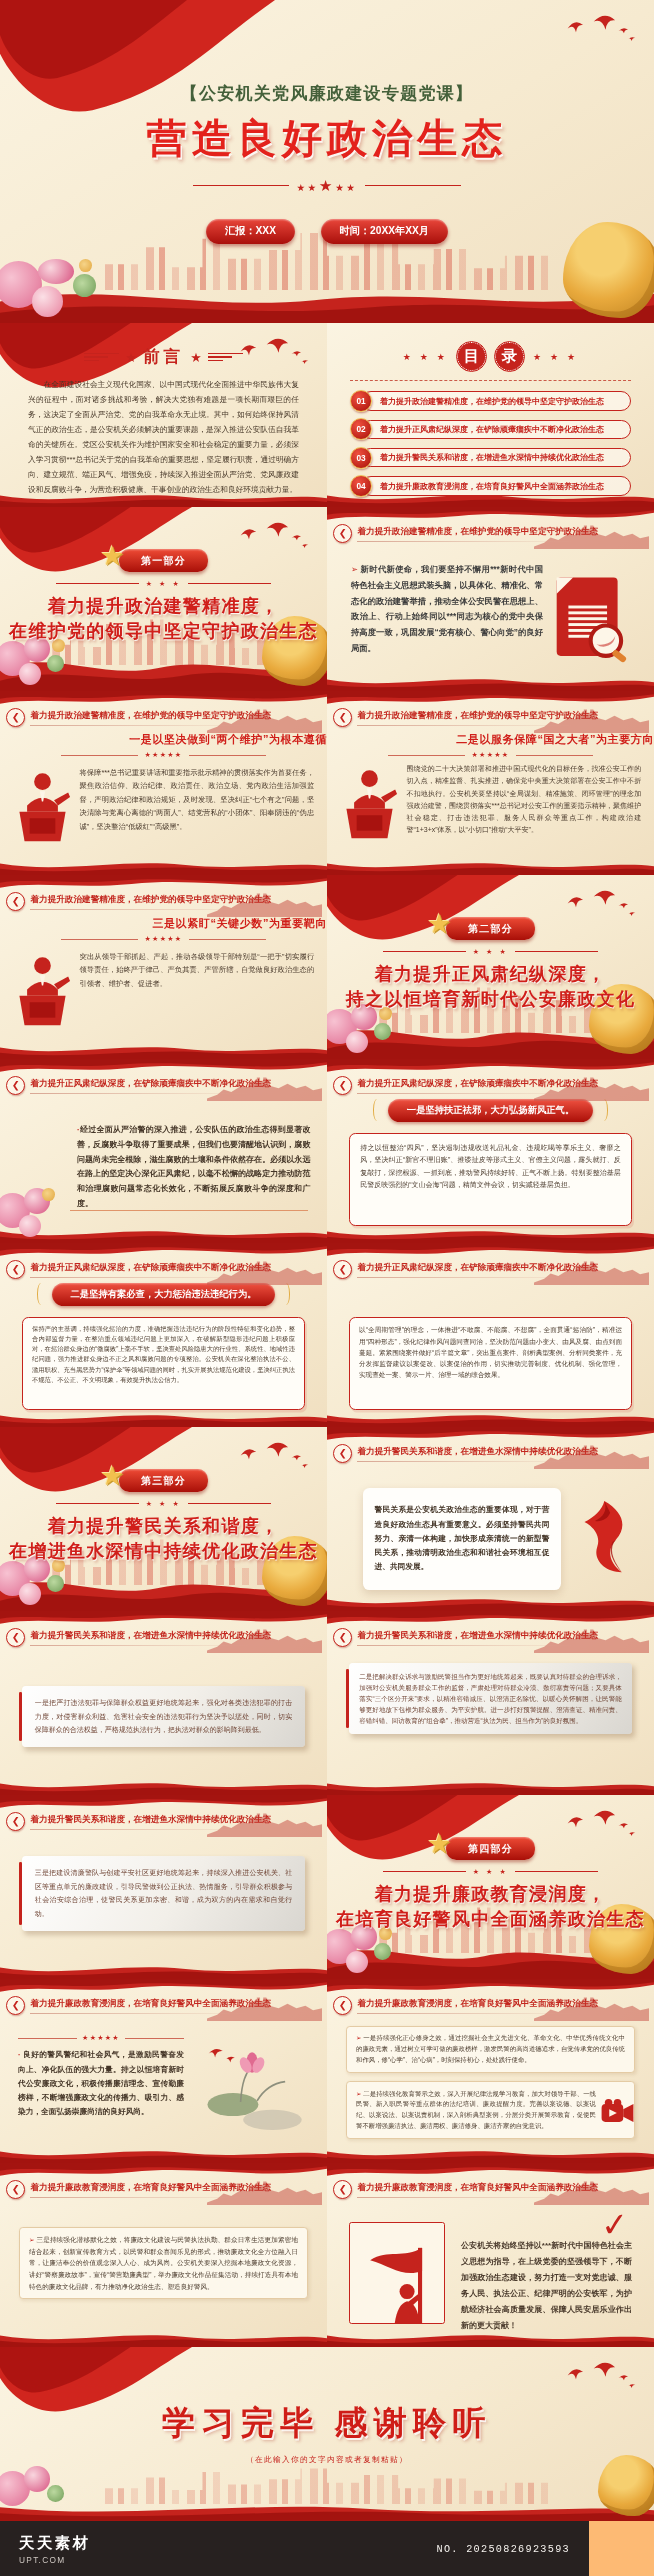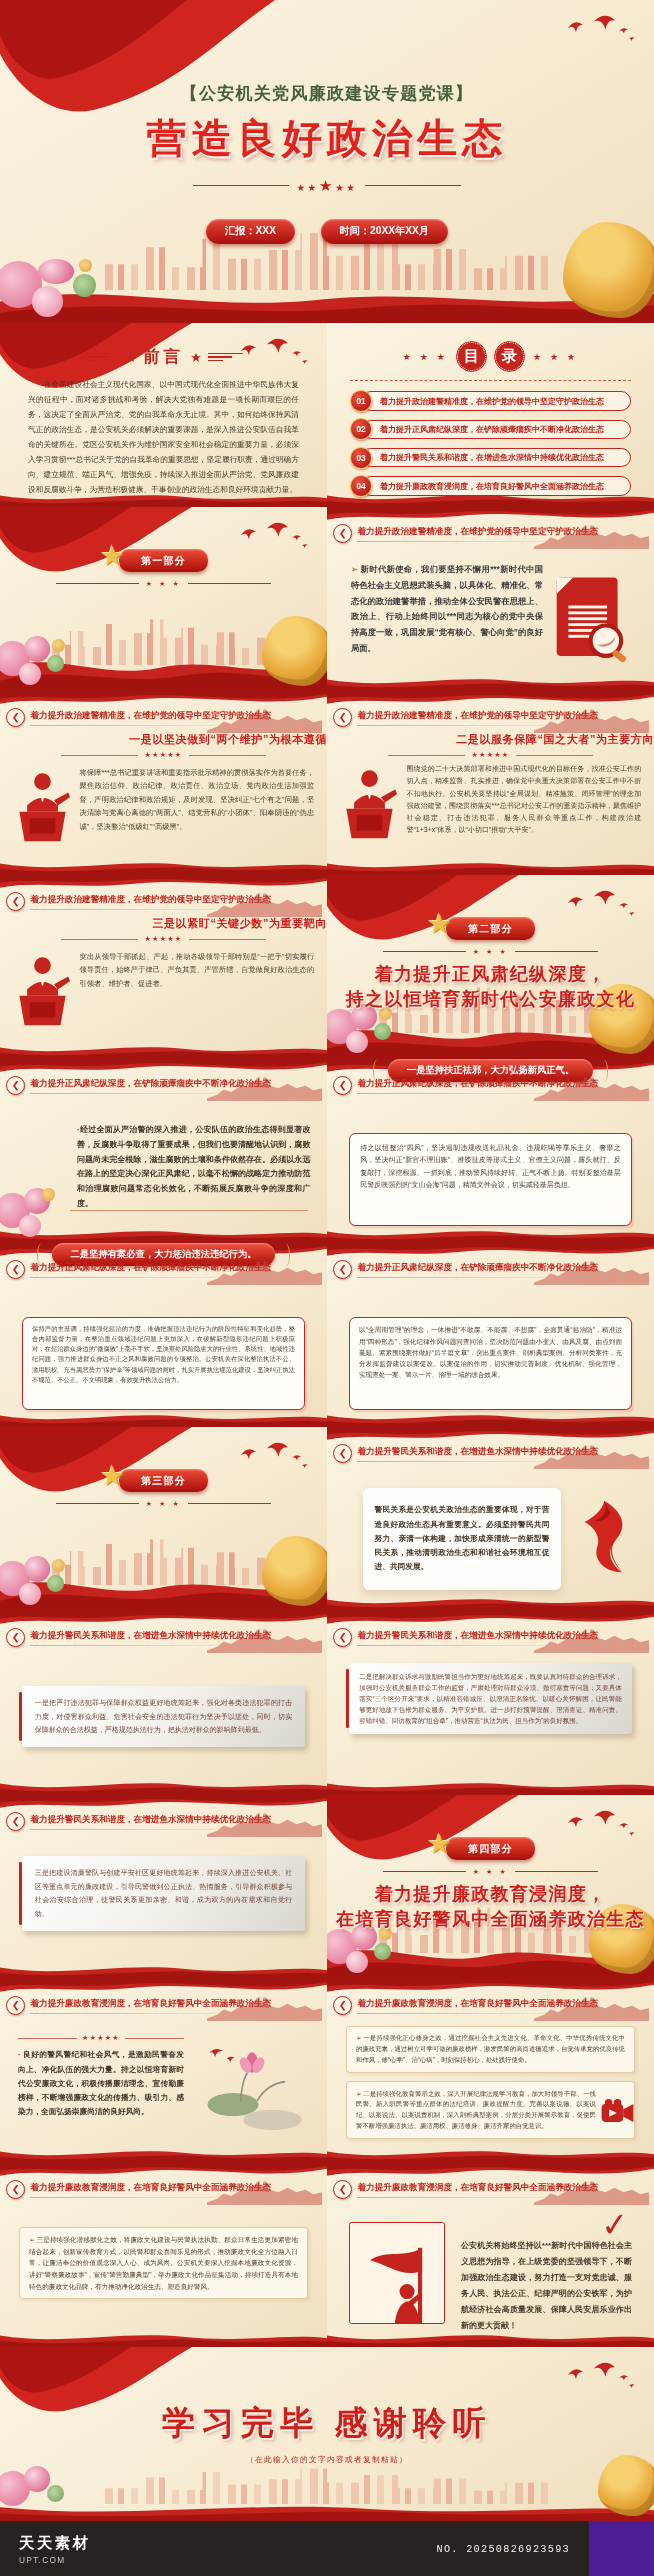--- a/index.html
+++ b/index.html
@@ -1,18 +1,18 @@
 <!DOCTYPE html>
 <html style="font-size:10.2px"><head>
 <meta charset="utf-8">
 <style>
   * { margin:0; padding:0; box-sizing:border-box; }
   html,body { background:#ddd; }
   .page { width:654px; height:2576px; margin:0 auto; position:relative; overflow:hidden;
-          font-family:"Liberation Sans","DejaVu Sans",sans-serif; background:#4c1d95; }
+          font-family:"Liberation Sans","DejaVu Sans",sans-serif; background:#fdba74; }
   .row { display:flex; }
   .slide { position:relative; width:327px; height:184px; overflow:hidden; flex:none;
            background:linear-gradient(150deg,#fbf4e2 0%,#f6ead0 55%,#f0dfc0 100%); }
   .wide { width:654px; }
 
   
   .tw { position:absolute; top:0; left:0; width:100%; height:15.3px; z-index:1; }
   .bw { position:absolute; bottom:0; left:0; width:100%; height:19px; z-index:1; }
   .bigwave { position:absolute; bottom:0; left:0; width:100%; height:47px; z-index:3; }
   .silk { position:absolute; top:0; left:0; width:192px; height:70px; z-index:2; }
@@ -76,21 +76,21 @@
   .sub-stars .st { font-size:7px; letter-spacing:1.3px; }
   .pod-flex { position:absolute; top:75px; left:12.8px; right:12.8px; z-index:4; display:flex; gap:7.7px; }
   .podicon { width:59px; height:72px; flex:none; margin-top:6.4px; }
   .pod-body { flex:1; }
 
   
   .s2i-txt { position:absolute; top:64px; left:77px; right:16.6px; z-index:4; }
   .s2i-underline { position:absolute; left:70px; right:19px; top:151px; height:1.3px; background:#e0956a; z-index:4; }
 
   
-  .rpill-row { position:relative; z-index:4; display:flex; align-items:flex-end; justify-content:center; gap:6.4px; }
+  .rpill-row { position:relative; z-index:4; margin-top:40px; display:flex; align-items:flex-start; justify-content:center; gap:6.4px; }
   .rpill { background:linear-gradient(#ef5140,#ab0f08); color:#fff; font-weight:bold; font-size:9.3px;
            padding:5.1px 19px; border-radius:14px; box-shadow:0 1.9px 3.2px rgba(150,20,10,.4), inset 0 1.3px 1.3px rgba(255,255,255,.3); }
   .wheat { width:8.3px; height:22px; border-left:1.9px solid #e2ac43; border-radius:50%; }
   .wheat.r { border-left:none; border-right:1.9px solid #e2ac43; }
   .redbox { position:absolute; left:22px; right:22px; top:74px; bottom:16.6px; z-index:4;
             background:#fffdf8; border:1px solid #c5231d; border-radius:6.4px; padding:7.7px 10.2px;
             box-shadow:1.9px 2.6px 0 rgba(197,35,29,.12); }
 
   
   .whitebox { position:absolute; left:36px; top:61px; width:198px; min-height:83px; z-index:4;
@@ -360,20 +360,21 @@
           <use href="#g-doves"></use>
         </svg>
       <div class="sec-banner-row">
           <div class="sec-banner"><span class="bstar">★</span><span>第一部分</span></div>
         </div>
       <div class="sec-div">
           <span class="ln"></span>
           <span class="st">★ ★ ★</span>
           <span class="ln"></span>
         </div>
+      <div class="sec-title"><span>着力提升政治建警精准度，</span><br><span>在维护党的领导中坚定守护政治生态</span></div>
       <div class="skyline"></div>
       <svg class="bigwave" viewBox="0 0 512 74" preserveAspectRatio="none">
           <use href="#g-bigwave"></use>
         </svg>
       <div class="flowers">
           <i class="fl1"></i>
           <i class="fl2"></i>
           <i class="fl3"></i>
           <i class="fl4"></i>
           <i class="fl5"></i>
@@ -666,20 +667,21 @@
           <use href="#g-doves"></use>
         </svg>
       <div class="sec-banner-row">
           <div class="sec-banner"><span class="bstar">★</span><span>第三部分</span></div>
         </div>
       <div class="sec-div">
           <span class="ln"></span>
           <span class="st">★ ★ ★</span>
           <span class="ln"></span>
         </div>
+      <div class="sec-title"><span>着力提升警民关系和谐度，</span><br><span>在增进鱼水深情中持续优化政治生态</span></div>
       <div class="skyline"></div>
       <svg class="bigwave" viewBox="0 0 512 74" preserveAspectRatio="none">
           <use href="#g-bigwave"></use>
         </svg>
       <div class="flowers">
           <i class="fl1"></i>
           <i class="fl2"></i>
           <i class="fl3"></i>
           <i class="fl4"></i>
           <i class="fl5"></i>

